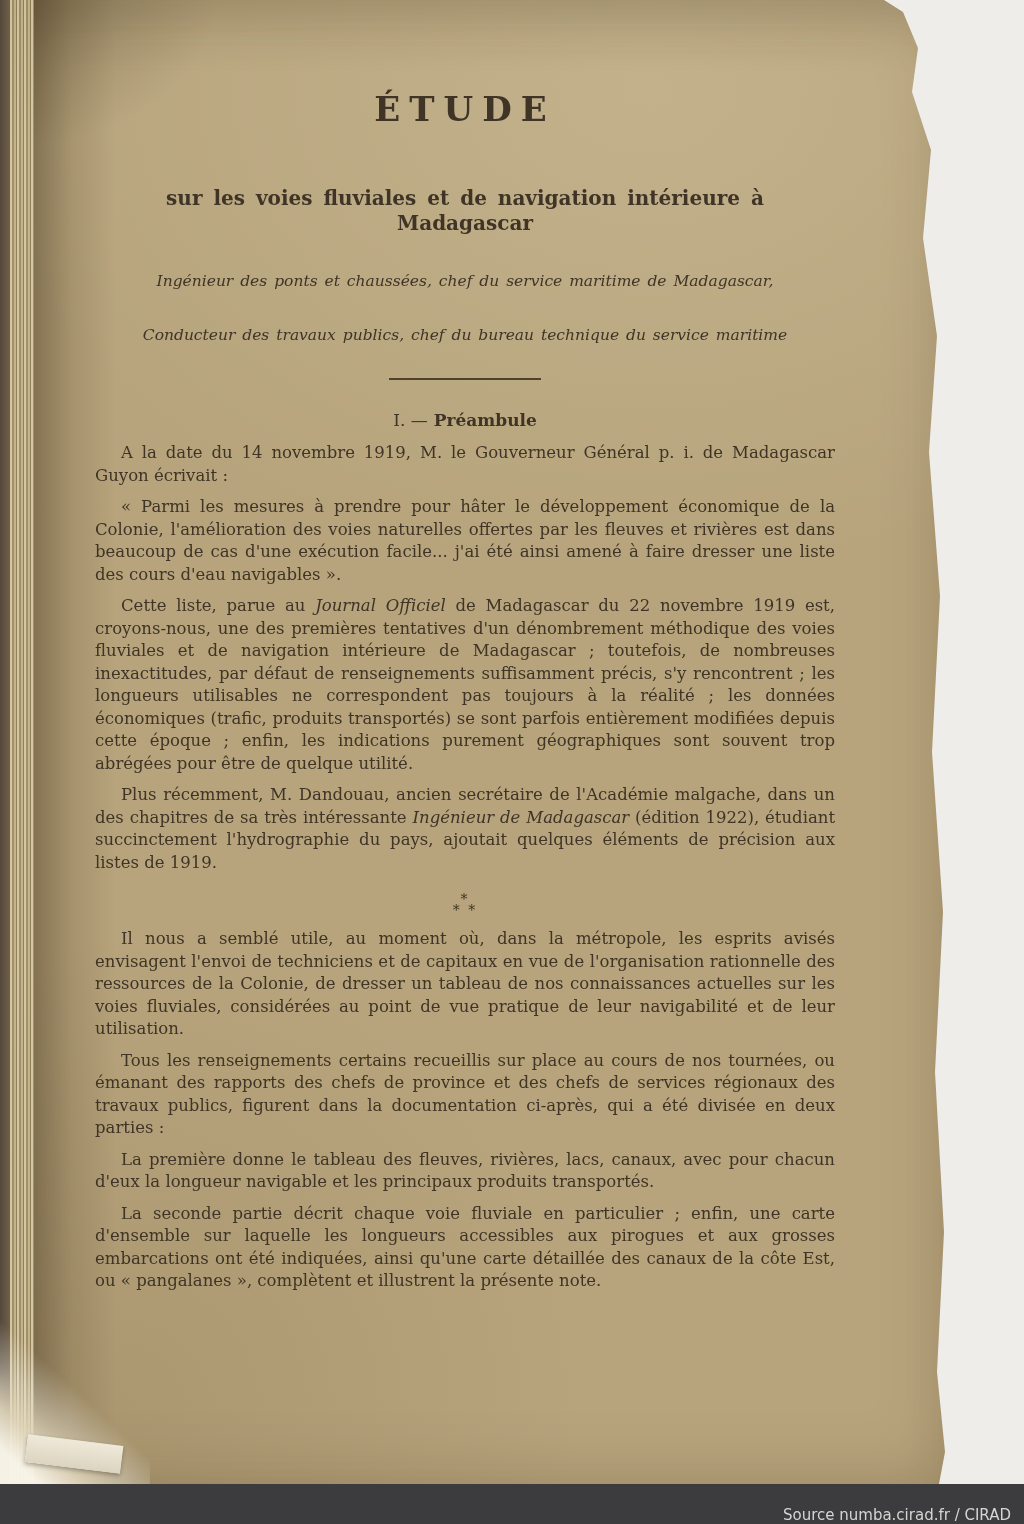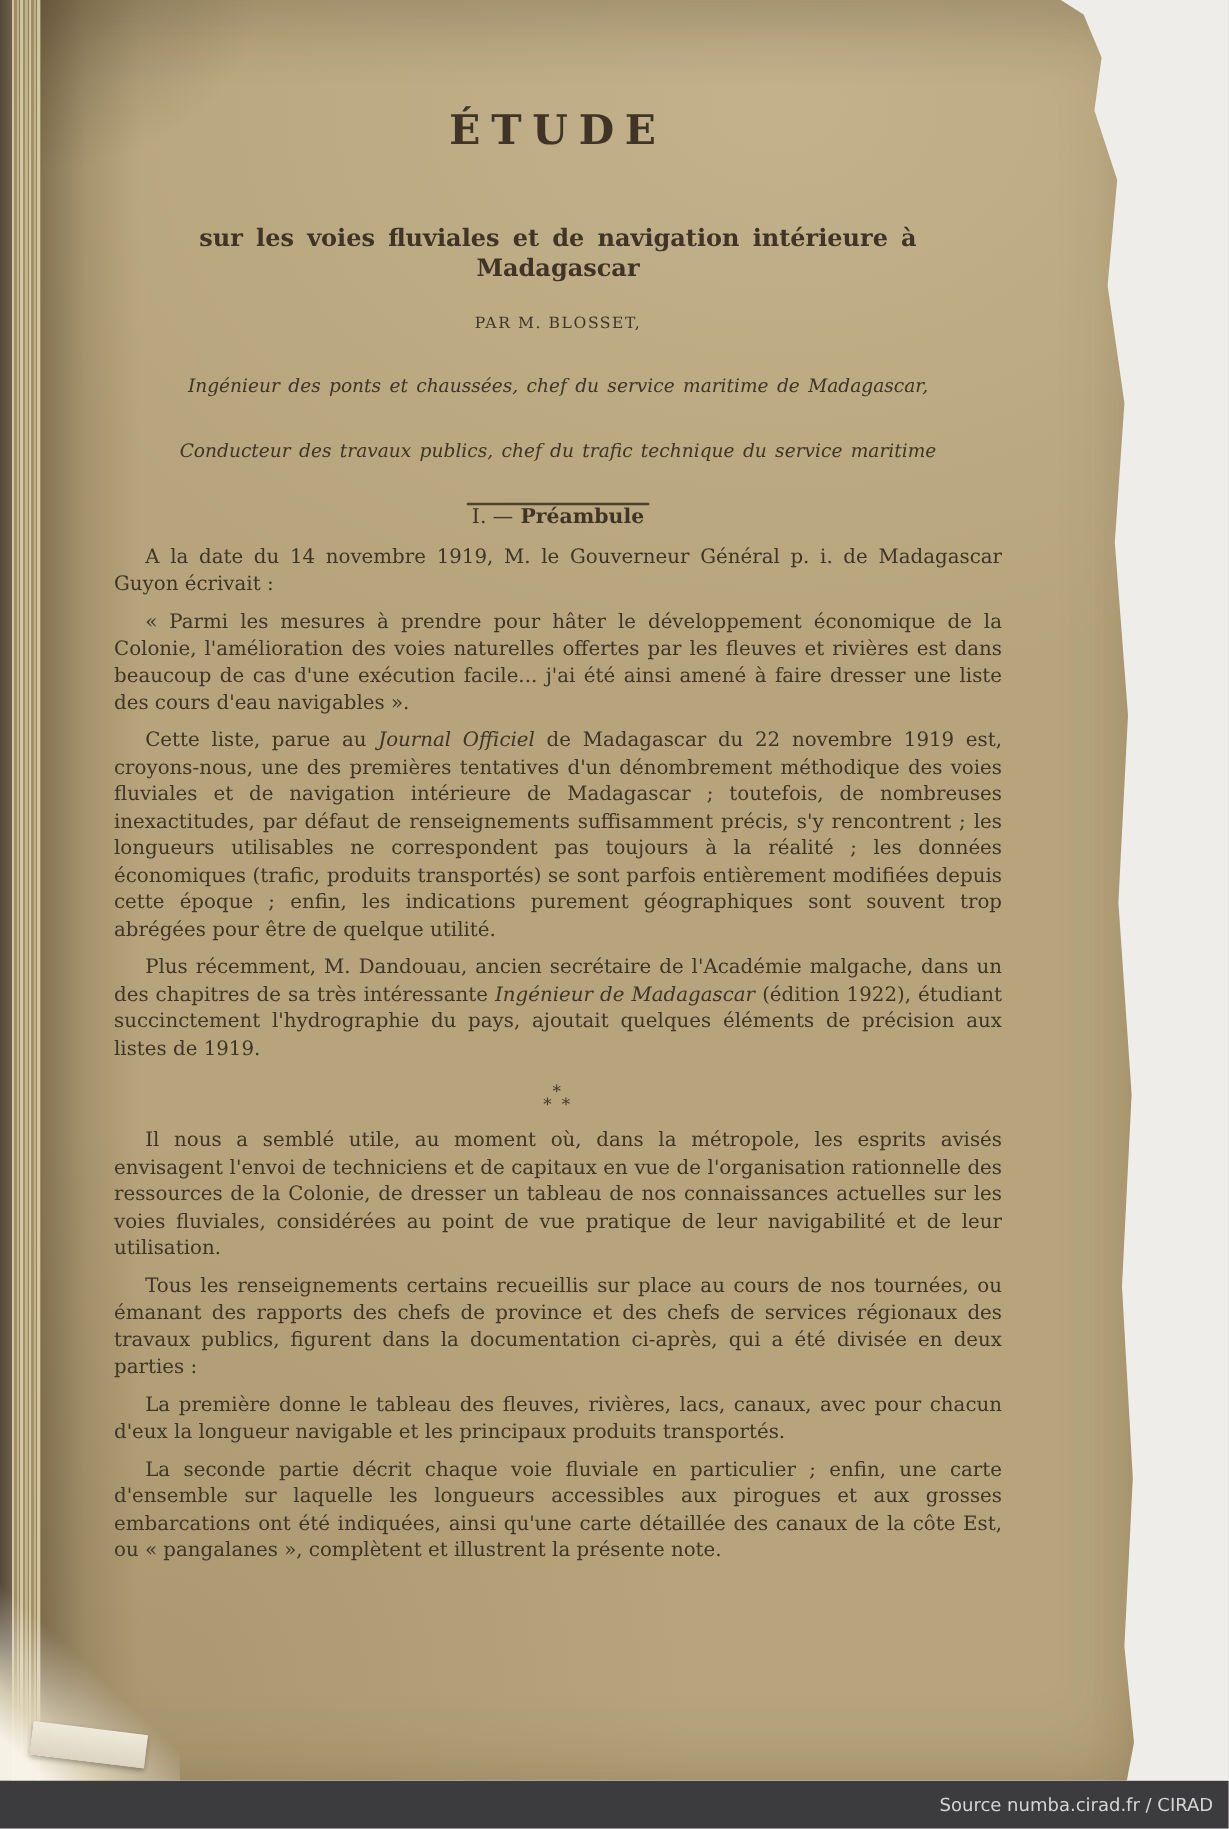--- a/index.html
+++ b/index.html
@@ -94,61 +94,60 @@
   }
   .role{
     margin-top:36px;
     font-size:15.5px;font-style:italic;text-align:center;word-spacing:2px;
   }
   .rule{
     width:152px;margin:34px auto 0;
     border:0;border-top:2px solid rgba(60,48,30,0.85);
   }
   .heading{
-    text-align:center;font-size:17px;
+    margin-top:30px;text-align:center;font-size:17px;
   }
   .h-prefix{margin-right:6px;}
   .h-title{font-weight:700;}
   .paras{margin-top:12px;}
   .para{
     margin:9px 0 0;
     font-size:16.5px;line-height:22.5px;
     text-align:justify;text-indent:26px;
   }
   .para i{font-style:italic;}
   .stars{
     margin:20px 0 4px;text-align:center;
     font-size:14px;line-height:11px;letter-spacing:2px;
     color:var(--ink);
   }
   
   .footer-bar{
     position:absolute;left:0;right:0;bottom:0;height:40px;
     background:var(--footer-bar);
-    display:flex;align-items:center;justify-content:flex-end;
+    display:flex;align-items:flex-end;justify-content:flex-end;
     padding-right:13px;z-index:10;
     font-family:"DejaVu Sans","Liberation Sans",sans-serif;
     font-size:15px;color:var(--footer-text);
   }
 </style>
 </head>
 <body>
 
 <div class="scan">
 
   <div class="page">
     <div class="corner-shade"></div>
 
     <div class="content">
       <h1 class="title">ÉTUDE</h1>
       <h2 class="subtitle">sur les voies fluviales et de navigation intérieure à Madagascar</h2>
 
-      <div class="byline">PAR M. BLOSSET,</div>
       <div class="role">Ingénieur des ponts et chaussées, chef du service maritime de Madagascar,</div>
-      <div class="role">Conducteur des travaux publics, chef du trafic technique du service maritime</div>
+      <div class="role">Conducteur des travaux publics, chef du bureau technique du service maritime</div>
 
       <hr class="rule">
 
       <div class="heading">
         <span class="h-prefix">I. —</span><span class="h-title">Préambule</span>
       </div>
 
       <div class="paras">
           <p class="para"><span>A la date du 14 novembre 1919, M. le Gouverneur Général p. i. de Madagascar Guyon écrivait :</span></p>
           <p class="para"><span>« Parmi les mesures à prendre pour hâter le développement économique de la Colonie, l'amélioration des voies naturelles offertes par les fleuves et rivières est dans beaucoup de cas d'une exécution facile... j'ai été ainsi amené à faire dresser une liste des cours d'eau navigables ».</span></p>

